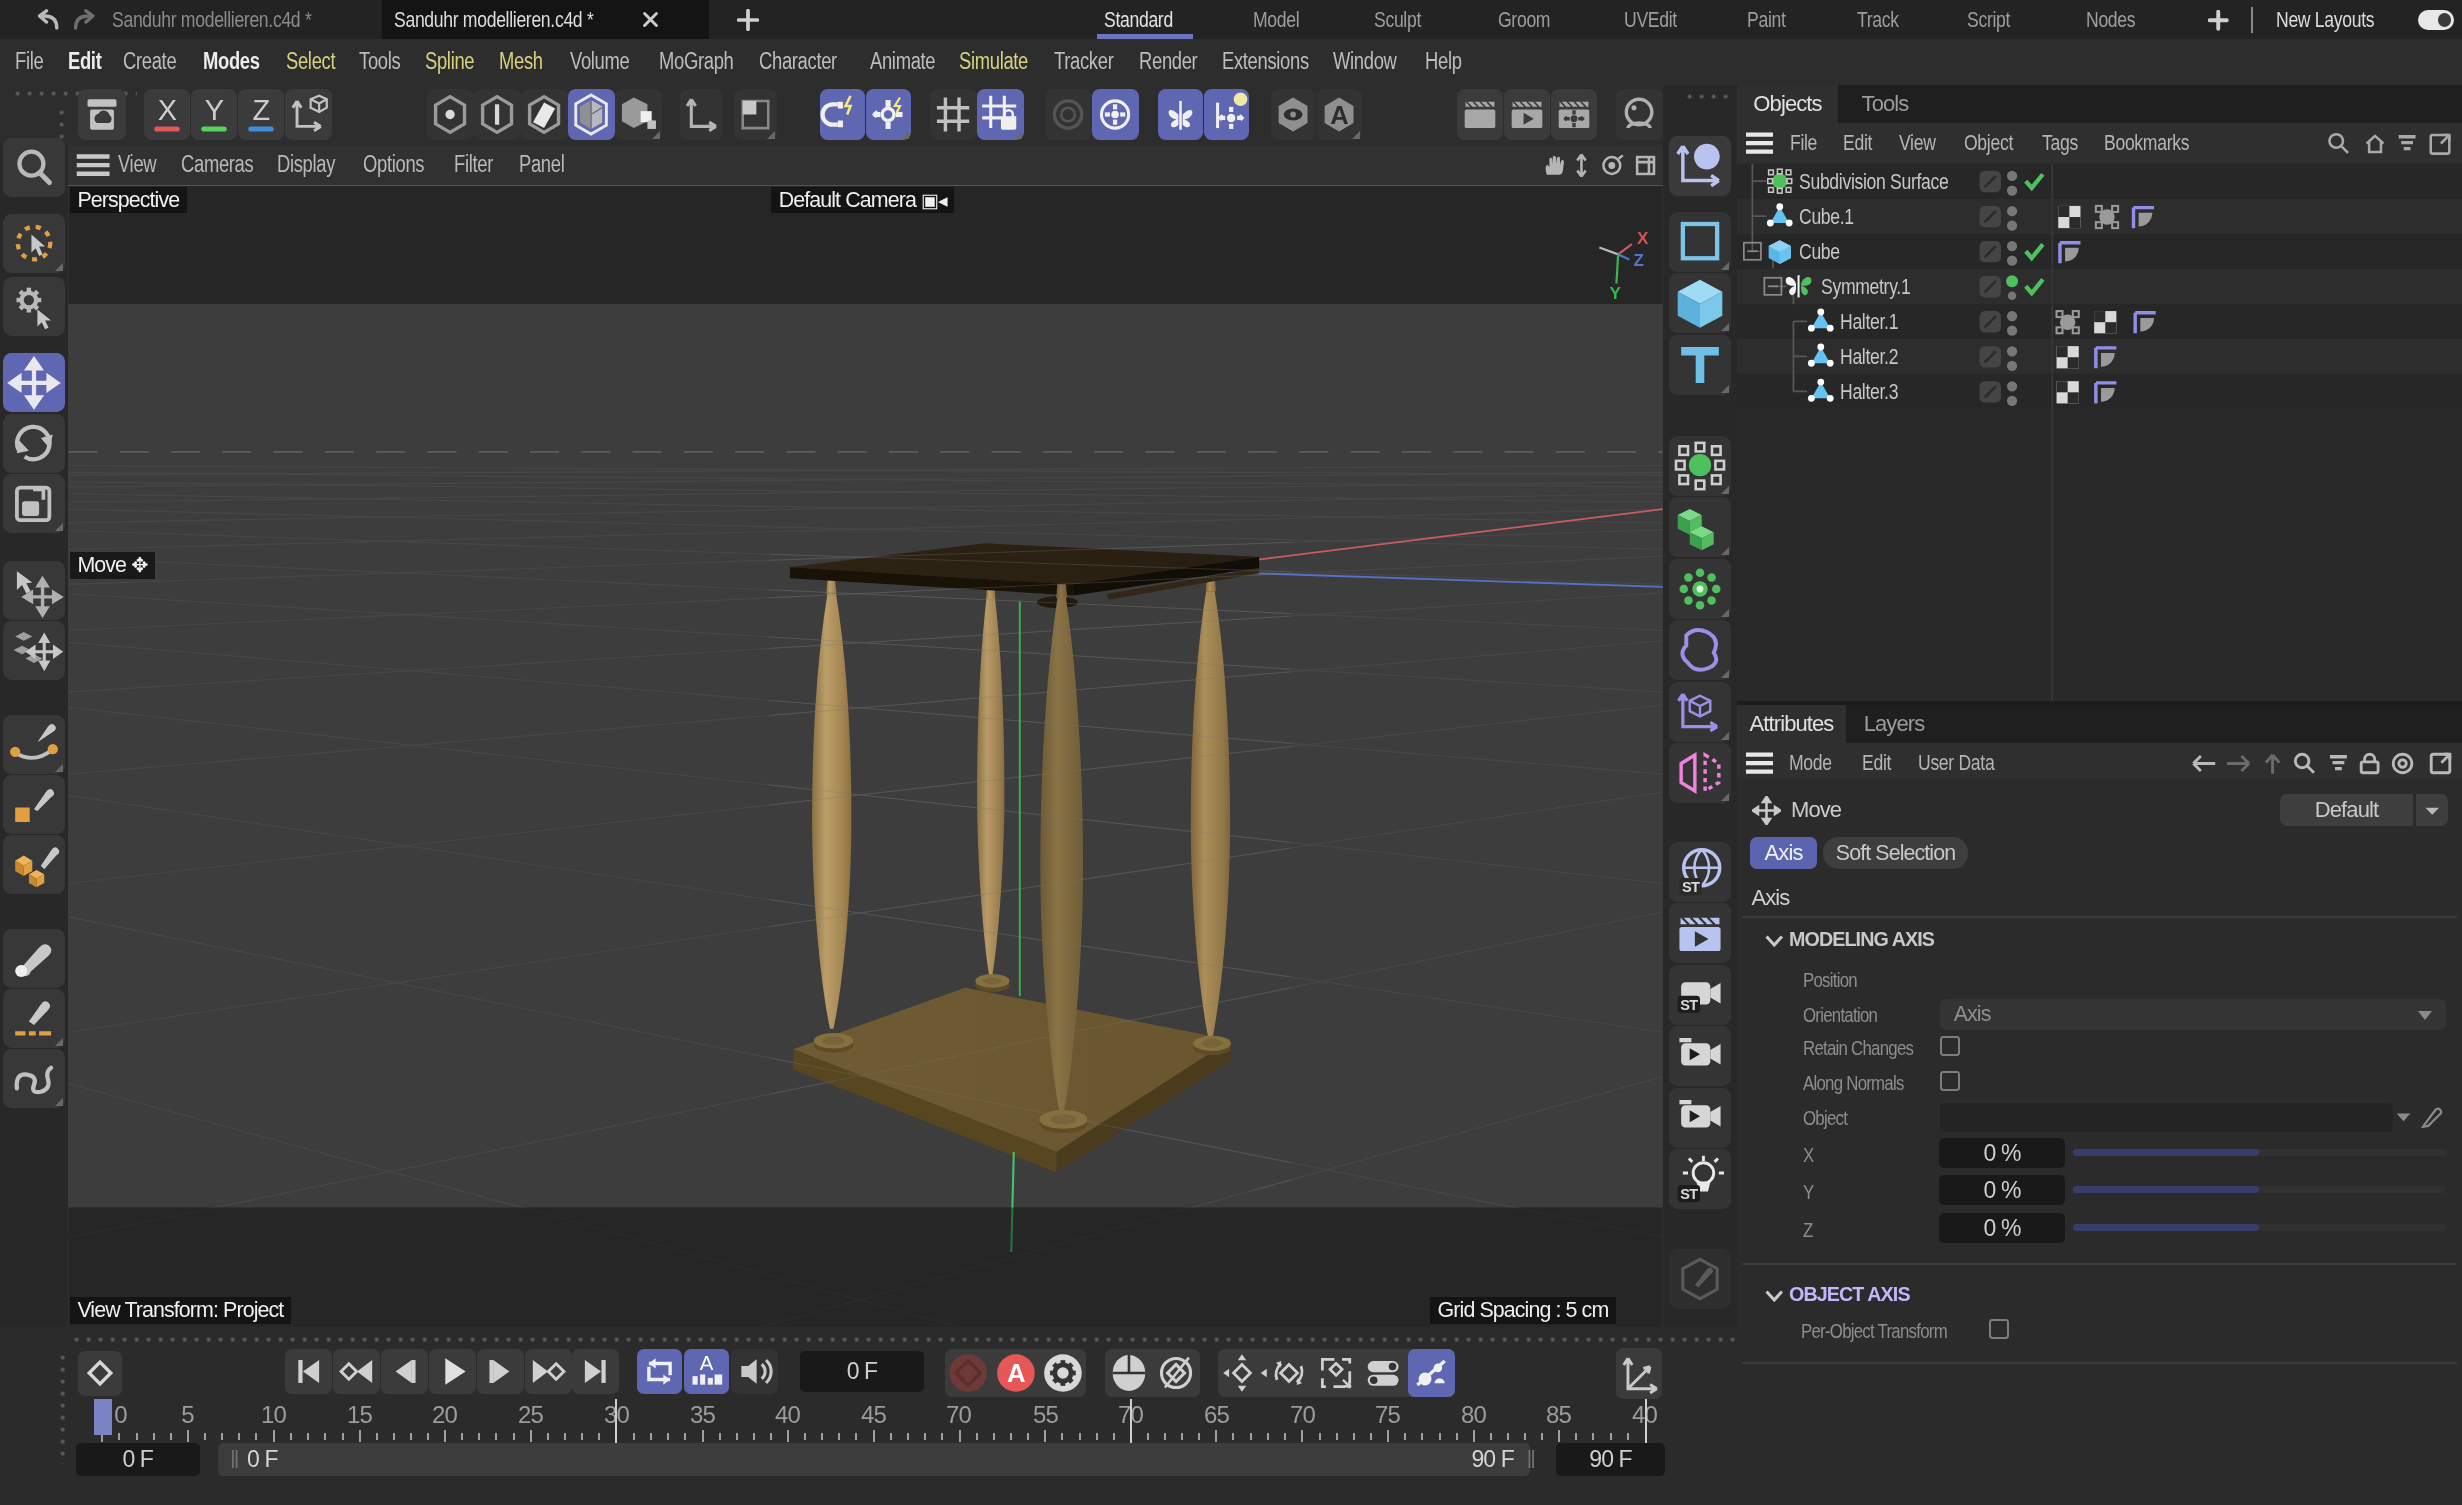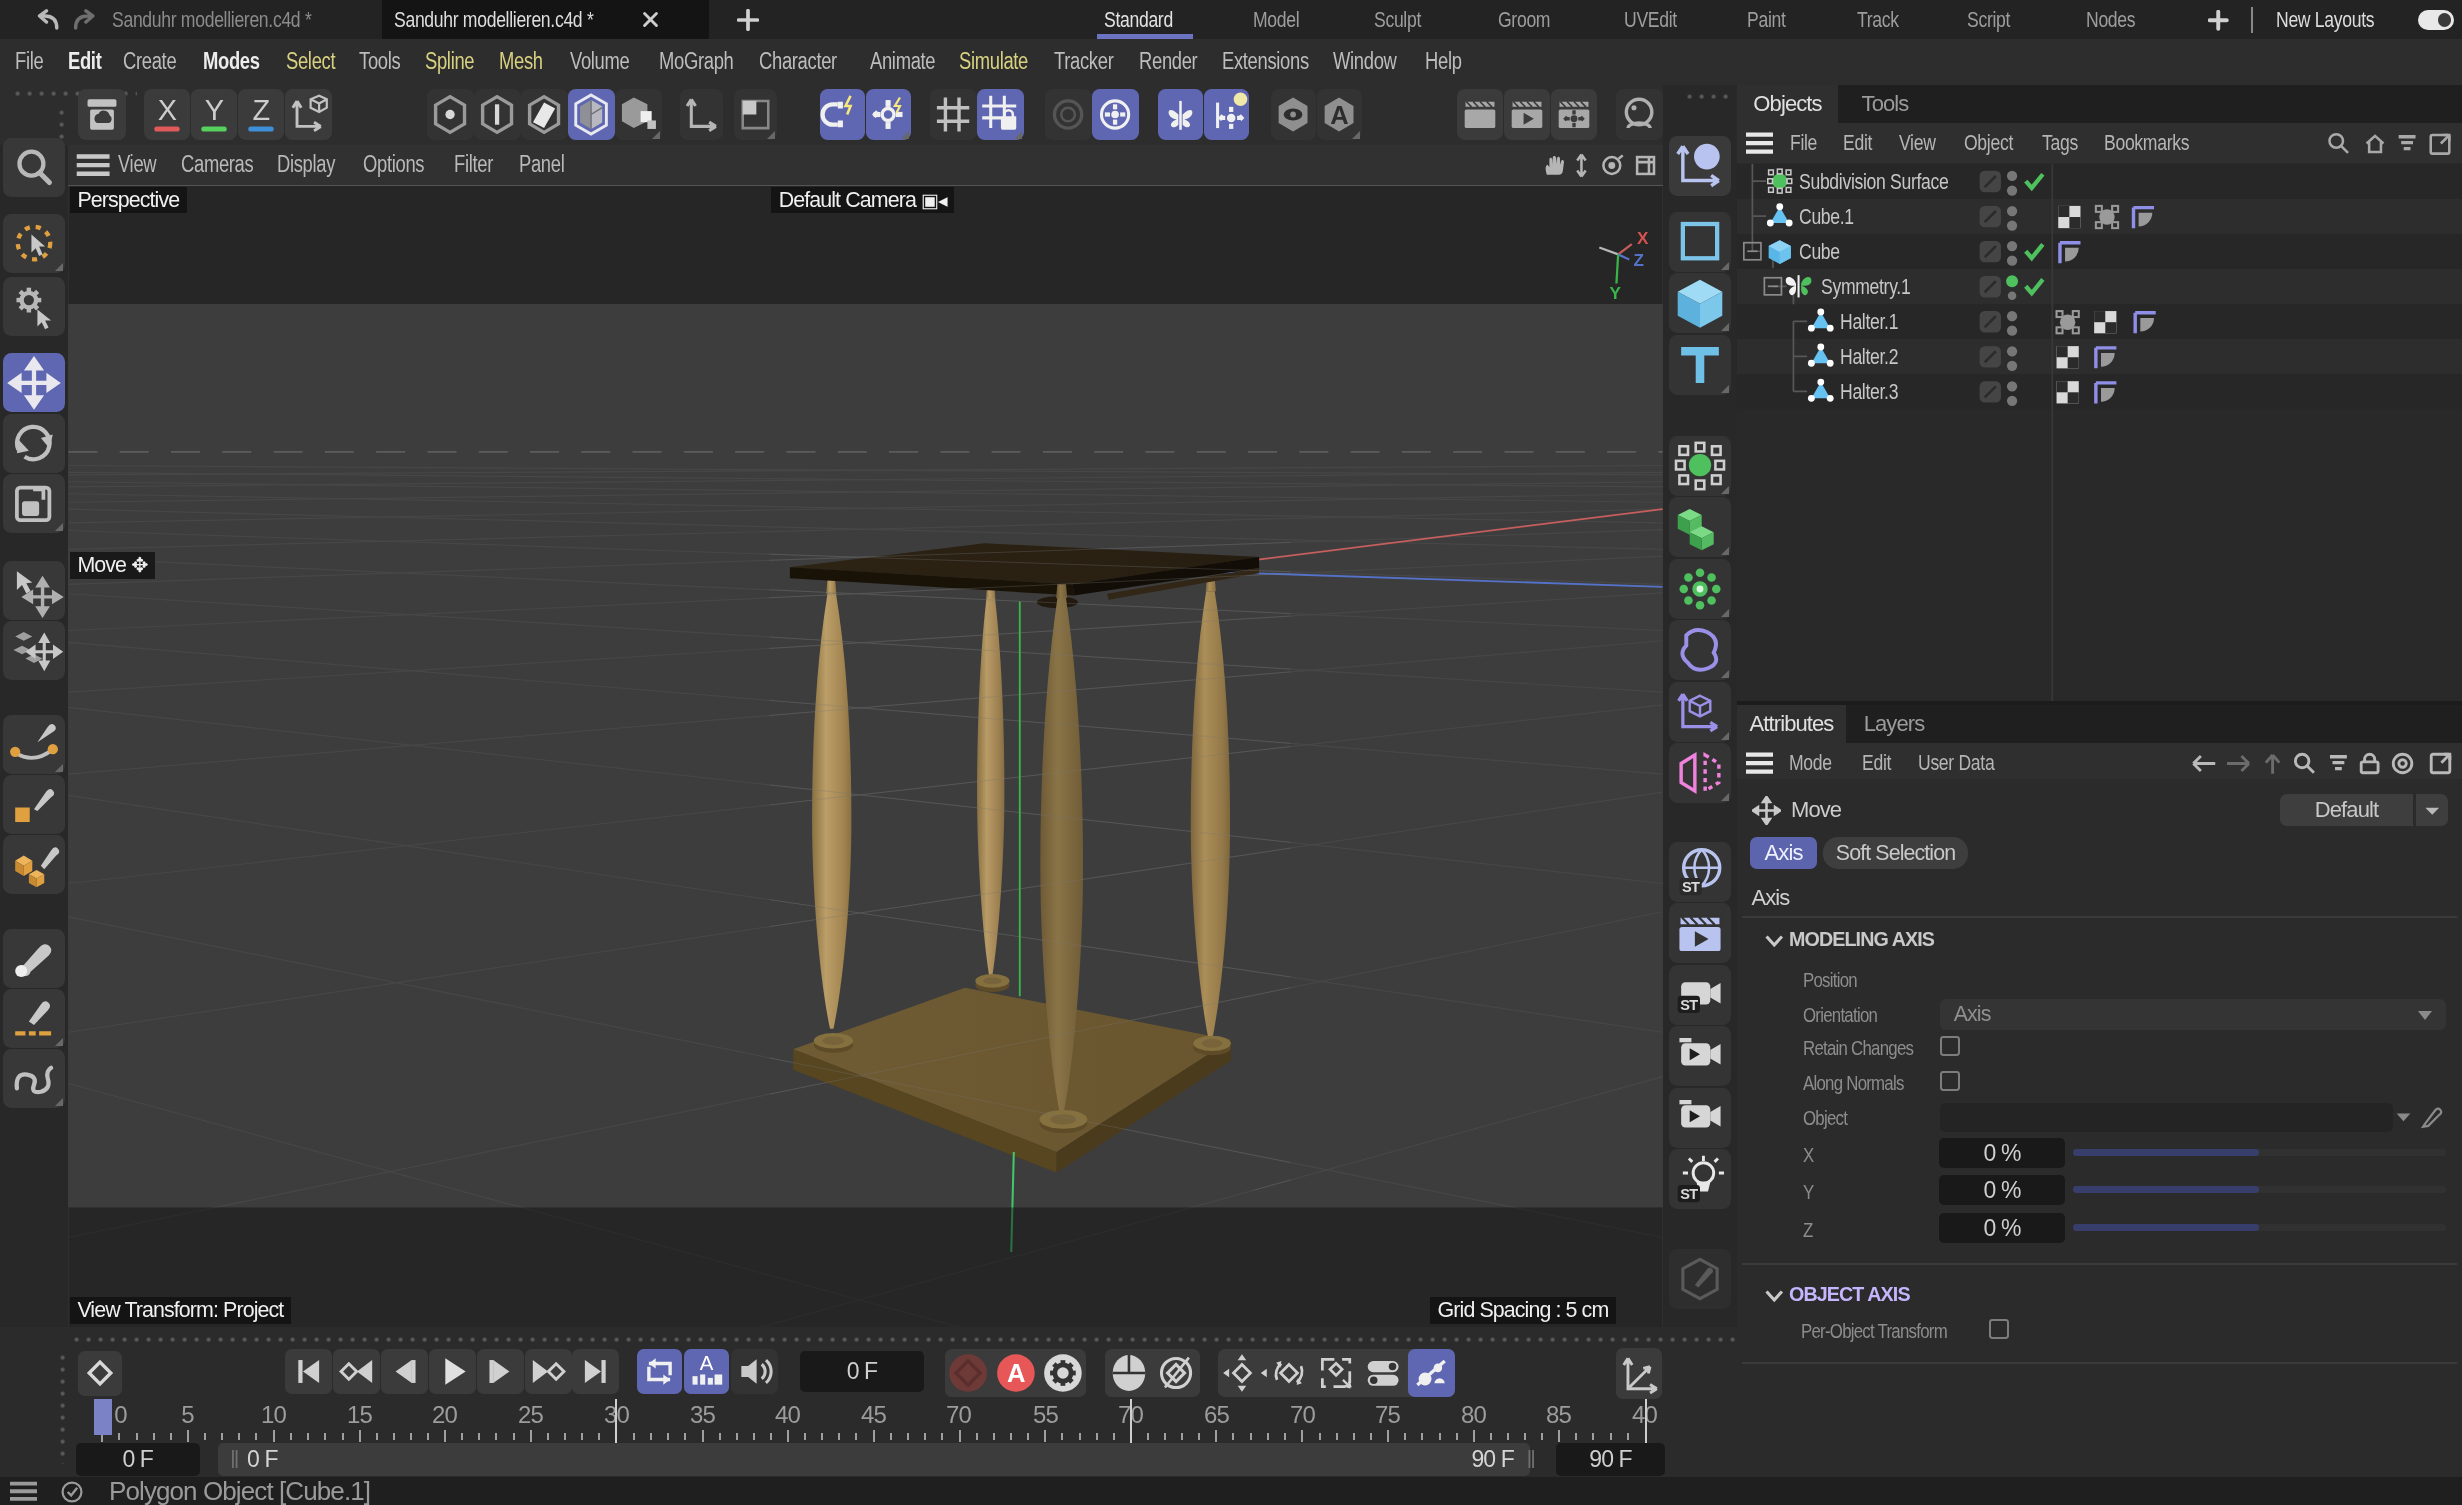--- a/index.html
+++ b/index.html
@@ -1238,24 +1238,14 @@
 
     <div class="field" style="left:7.7px;top:115px;width:124px;height:33px;line-height:33px;">0 F</div>
     <div style="position:absolute;left:150px;top:115px;width:1312px;height:33px;background:#3c3c3c;border-radius:5.1px;color:#d5d5d5;font-size:23px;">
       <span style="position:absolute;left:12px;top:4.3px;color:#6f6f6f;">‖</span>
       <span style="position:absolute;left:29px;top:3.4px;">0 F</span>
       <span style="position:absolute;right:16.2px;top:3.4px;">90 F</span>
       <span style="position:absolute;right:-5.1px;top:4.3px;color:#6f6f6f;">‖</span>
     </div>
     <div class="field" style="left:1488px;top:115px;width:109px;height:33px;line-height:33px;">90 F</div>
   </div>
-  <div class="abs" id="statusbar">
-    <svg style="position:absolute;left:10.3px;top:4.3px;" width="27" height="20.5" viewBox="0 0 32 24">
-        <path d="M0 3 L32 3 M0 12 L32 12 M0 21 L32 21" stroke="#9a9a9a" stroke-width="4.6"></path>
-      </svg>
-    <svg style="position:absolute;left:60px;top:2.6px;" width="24" height="24" viewBox="0 0 28 28">
-        <circle cx="14" cy="14" r="11" stroke="#9a9a9a" stroke-width="2.6" fill="none"></circle>
-        <path d="M9 14 l4 4 l7 -9" stroke="#9a9a9a" stroke-width="2.8" fill="none"></path>
-      </svg>
-    <span style="position:absolute;left:109px;">Polygon Object [Cube.1]</span>
-    </div>
 </div>
 
 
 </body></html>

